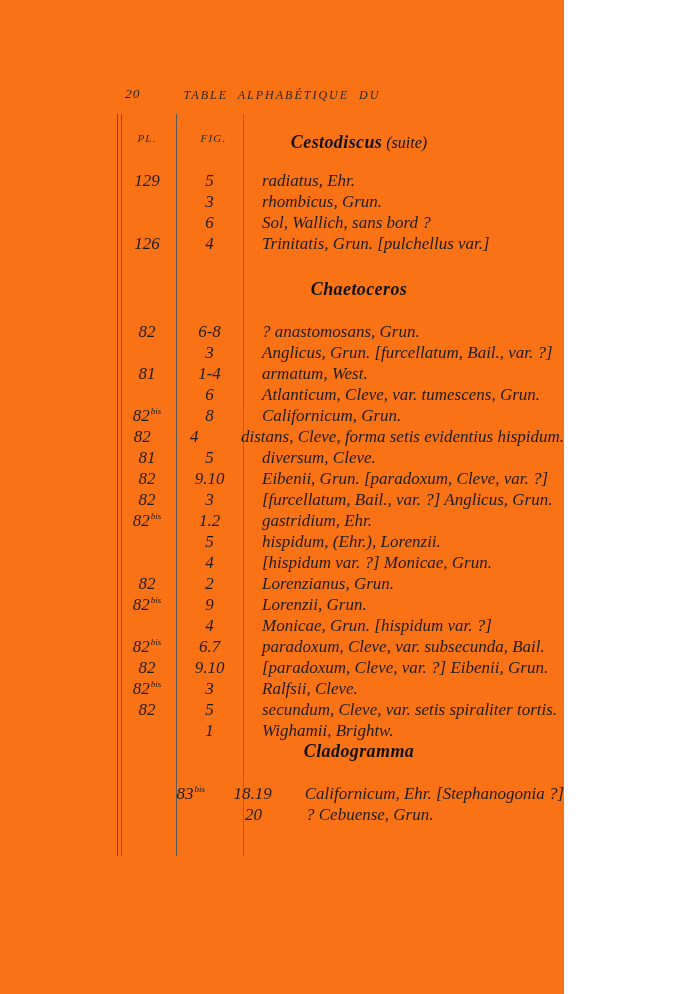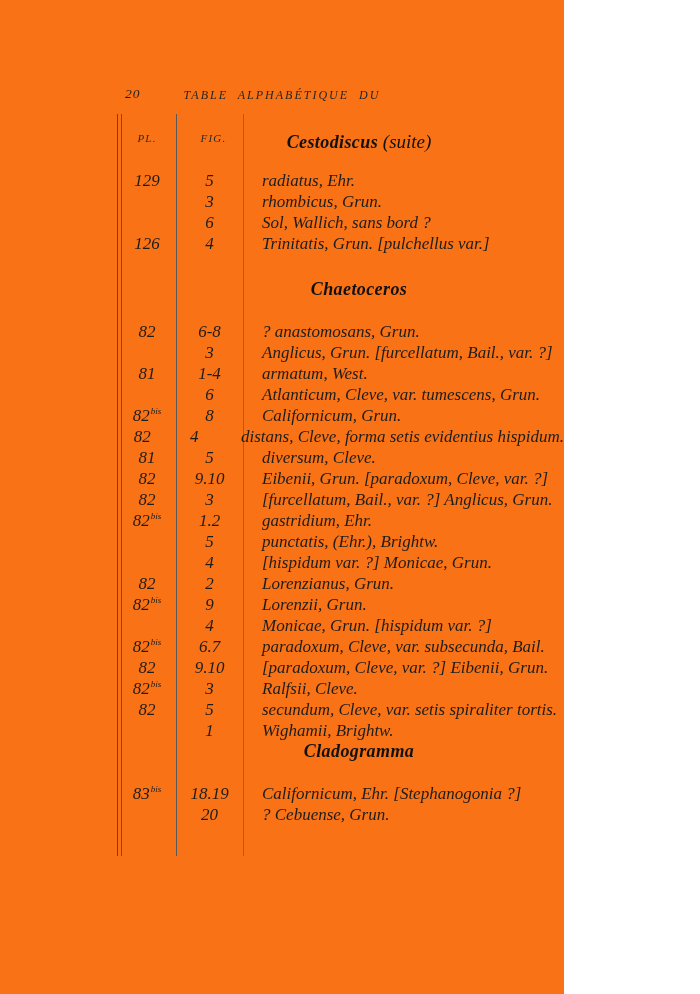--- a/index.html
+++ b/index.html
@@ -41,27 +41,27 @@
   .fig-head { display:inline-block; width:67px; text-align:center; }
   
   #sections { position:absolute; top:114px; left:0; width:100%; }
   .section-heading {
     margin-left:118px; width:482px;
     height:20px; line-height:20px;
     text-align:center;
     font-size:18px; font-weight:bold; color:#111;
     letter-spacing:0.4px;
   }
-  .section-heading .suffix { font-weight:normal; font-size:19px; letter-spacing:0; }
+  .section-heading .suffix { font-weight:normal; font-size:16px; letter-spacing:0; }
   section:nth-of-type(1) .section-heading { margin-top:18px; }
   section:nth-of-type(1) .rows { margin-top:18px; }
   section:nth-of-type(2) .section-heading { margin-top:25px; }
   section:nth-of-type(2) .rows { margin-top:22px; }
   section:nth-of-type(3) .section-heading { }
-  section:nth-of-type(3) .rows { margin-top:22px; }
+  section:nth-of-type(3) .rows { margin-top:22px;margin-left:44px; }
   .t-row {
     display:flex; height:21px; line-height:21px;
     margin-left:118px;
     font-size:17px; color:#1d1d1d;
   }
   .c-pl { width:58px; text-align:center; }
   .c-pl sup { font-size:9px; line-height:0; vertical-align:super; margin-left:1px; }
   .c-fig { width:67px; text-align:center; }
   .c-name { padding-left:19px; flex:1; white-space:nowrap; }
 </style>
@@ -157,21 +157,21 @@
             <span class="c-name">[furcellatum, Bail., var. ?] Anglicus, Grun.</span>
           </div>
           <div class="t-row">
             <span class="c-pl">82<sup>bis</sup></span>
             <span class="c-fig">1.2</span>
             <span class="c-name">gastridium, Ehr.</span>
           </div>
           <div class="t-row">
             <span class="c-pl"></span>
             <span class="c-fig">5</span>
-            <span class="c-name">punctatis, (Ehr.), Brightw.</span>
+            <span class="c-name">hispidum, (Ehr.), Lorenzii.</span>
           </div>
           <div class="t-row">
             <span class="c-pl"></span>
             <span class="c-fig">4</span>
             <span class="c-name">[hispidum var. ?] Monicae, Grun.</span>
           </div>
           <div class="t-row">
             <span class="c-pl">82</span>
             <span class="c-fig">2</span>
             <span class="c-name">Lorenzianus, Grun.</span>

